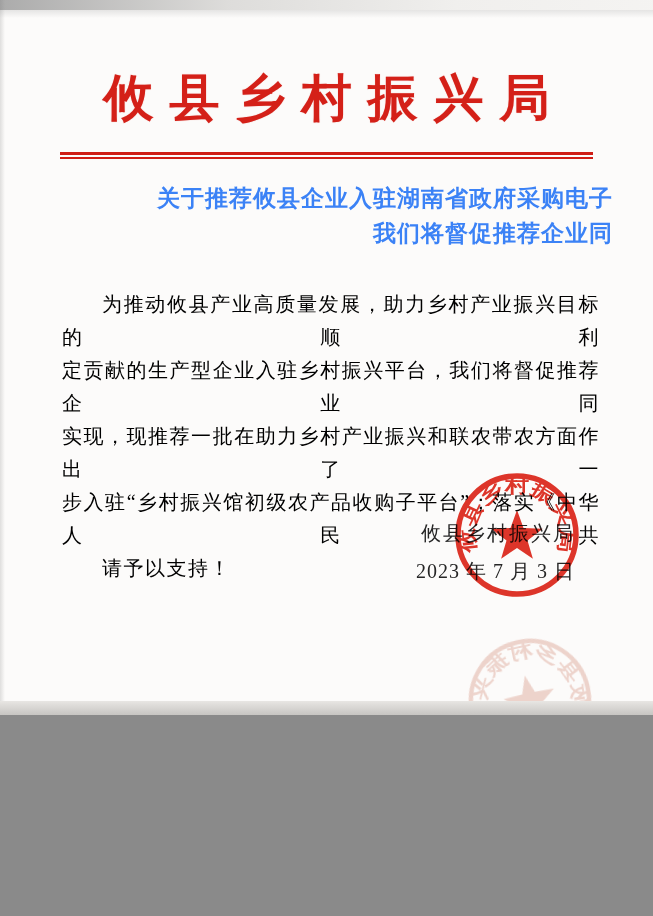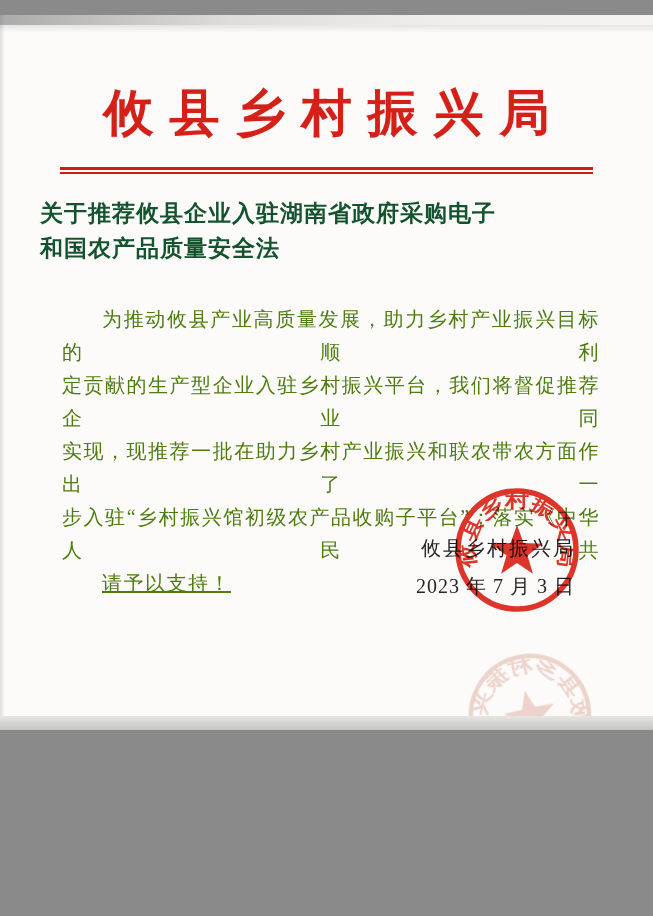--- a/index.html
+++ b/index.html
@@ -1,19 +1,19 @@
 <!DOCTYPE html>
 <html><head>
 <meta charset="utf-8">
 <style>
   html,body{margin:0;padding:0;background:#8a8a8a;}
   #page{
     position:relative;
     width:653px;height:715px;
-    margin:15px auto;
+    margin:0 auto;
     background:#fcfbfa;
     overflow:hidden;
     font-family:"Liberation Serif","DejaVu Serif",serif;
     color:#222;
   }
   
   .edge-top{
     position:absolute;top:0;left:0;width:100%;height:10px;
     background:linear-gradient(to right,#9d9d9d,#d8d7d5 35%,#eeedeb 70%,#f3f2f0);
     opacity:.85;
@@ -44,33 +44,33 @@
     position:absolute;left:60px;width:533px;
     border-top:3px solid #cf1d15;
     border-bottom:2px solid #cf1d15;
     height:2px;
   }
   .rule.header-rule{top:152px;}
   .rule.footer-rule{top:853px;border-top-width:2px;border-bottom-width:3px;}
 
   .doc-title{
     position:absolute;top:181px;left:40px;width:573px;
-    text-align:left;
+    text-align:right;
     font-size:23px;line-height:35px;font-weight:bold;
-    color:#14532d;letter-spacing:1px;
+    color:#3b82f6;letter-spacing:1px;
   }
   .body-block{
     position:absolute;top:288px;left:62px;width:538px;
-    font-size:20px;line-height:33px;color:#4d7c0f;
+    font-size:20px;line-height:33px;color:#000000;
     letter-spacing:1.5px;
   }
   .body-line{width:100%;}
   .body-line.fill{text-align:justify;text-align-last:justify;}
   .body-line.indent{text-indent:2em;}
-  .closing-line{text-indent:2em;text-decoration:underline;}
+  .closing-line{text-indent:2em;}
 
   .signoff{
     position:absolute;top:517px;right:78px;
     text-align:right;
     font-size:20px;line-height:33px;color:#262626;
     letter-spacing:2px;
   }
   .signoff .date-line{margin-top:5px;letter-spacing:1px;}
 
   .seal{
@@ -92,21 +92,21 @@
   <div class="edge-top"></div>
   <div class="edge-top-fade"></div>
   <div class="edge-left"></div>
 
   <div class="letterhead">攸县乡村振兴局</div>
 
   <div class="rule header-rule"></div>
 
   <div class="doc-title">
     <div>关于推荐攸县企业入驻湖南省政府采购电子</div>
-    <div>和国农产品质量安全法</div>
+    <div>我们将督促推荐企业同</div>
   </div>
 
   <div class="body-block">
     <div class="body-line fill indent">为推动攸县产业高质量发展，助力乡村产业振兴目标的顺利</div>
     <div class="body-line fill">定贡献的生产型企业入驻乡村振兴平台，我们将督促推荐企业同</div>
     <div class="body-line fill">实现，现推荐一批在助力乡村产业振兴和联农带农方面作出了一</div>
     <div class="body-line fill">步入驻“乡村振兴馆初级农产品收购子平台”；落实《中华人民共</div>
     <div class="closing-line">请予以支持！</div>
   </div>
 

